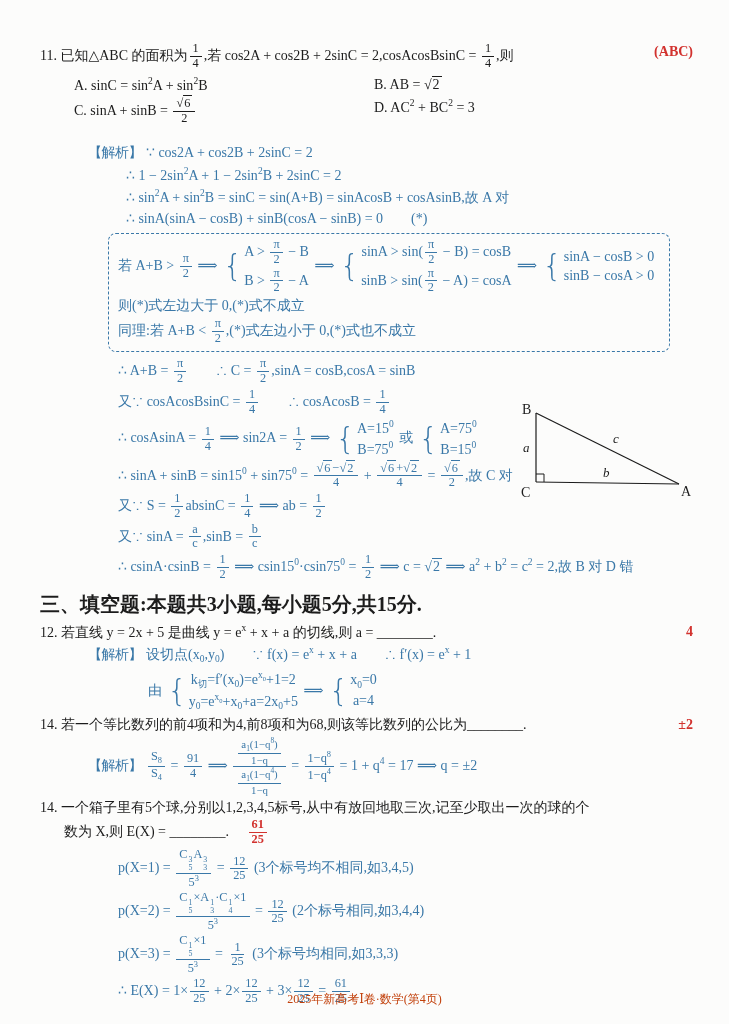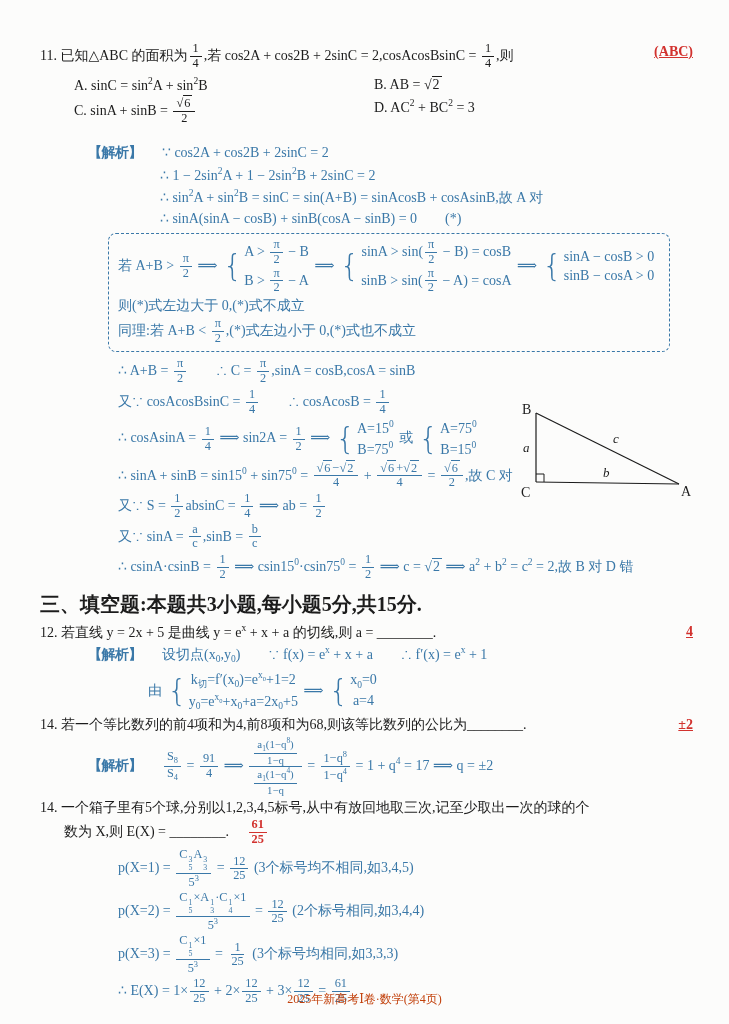--- a/index.html
+++ b/index.html
@@ -13,31 +13,31 @@
     width:729px;height:1024px;
     background:#fcfcfb;
     color:var(--ink);
     font-family:"Liberation Serif","DejaVu Serif",serif;
     font-size:14px;line-height:1.4;
   }
   .page{position:relative;width:729px;height:1024px;padding:40px 36px 0 40px;overflow:hidden;}
 
   .qrow{display:flex;align-items:flex-start;margin:2px 0;justify-content:space-between;}
   .qrow .stem{flex:1 1 auto;}
-  .answer{color:var(--red);font-weight:bold;white-space:nowrap;text-decoration:underline;}
+  .answer{color:var(--red);font-weight:bold;white-space:nowrap;}
   .ans-right{margin-left:auto;padding-left:8px;}
   .ans-inline{margin-left:14px;}
 
   .options{display:grid;grid-template-columns:300px 1fr;row-gap:2px;padding-left:34px;margin:4px 0 18px;}
 
   .sol{color:var(--blue);margin-left:48px;margin-top:2px;position:relative;}
-  .sol-label{font-weight:bold;margin-right:20px;letter-spacing:-0.5px;}
+  .sol-label{font-weight:normal;margin-right:4px;letter-spacing:-0.5px;}
   .math-line{margin:2px 0;}
   .ind1{margin-left:30px;}
-  .ind2{margin-left:72px;}
+  .ind2{margin-left:38px;}
   .ind3{margin-left:60px;}
 
   .dashed-box{
     border:1px dashed var(--blue);
     border-radius:8px;
     padding:3px 9px 5px;
     margin:4px 0 5px 20px;
     max-width:562px;
   }
   .dashed-box .math-line{white-space:nowrap;margin:1px 0;}

